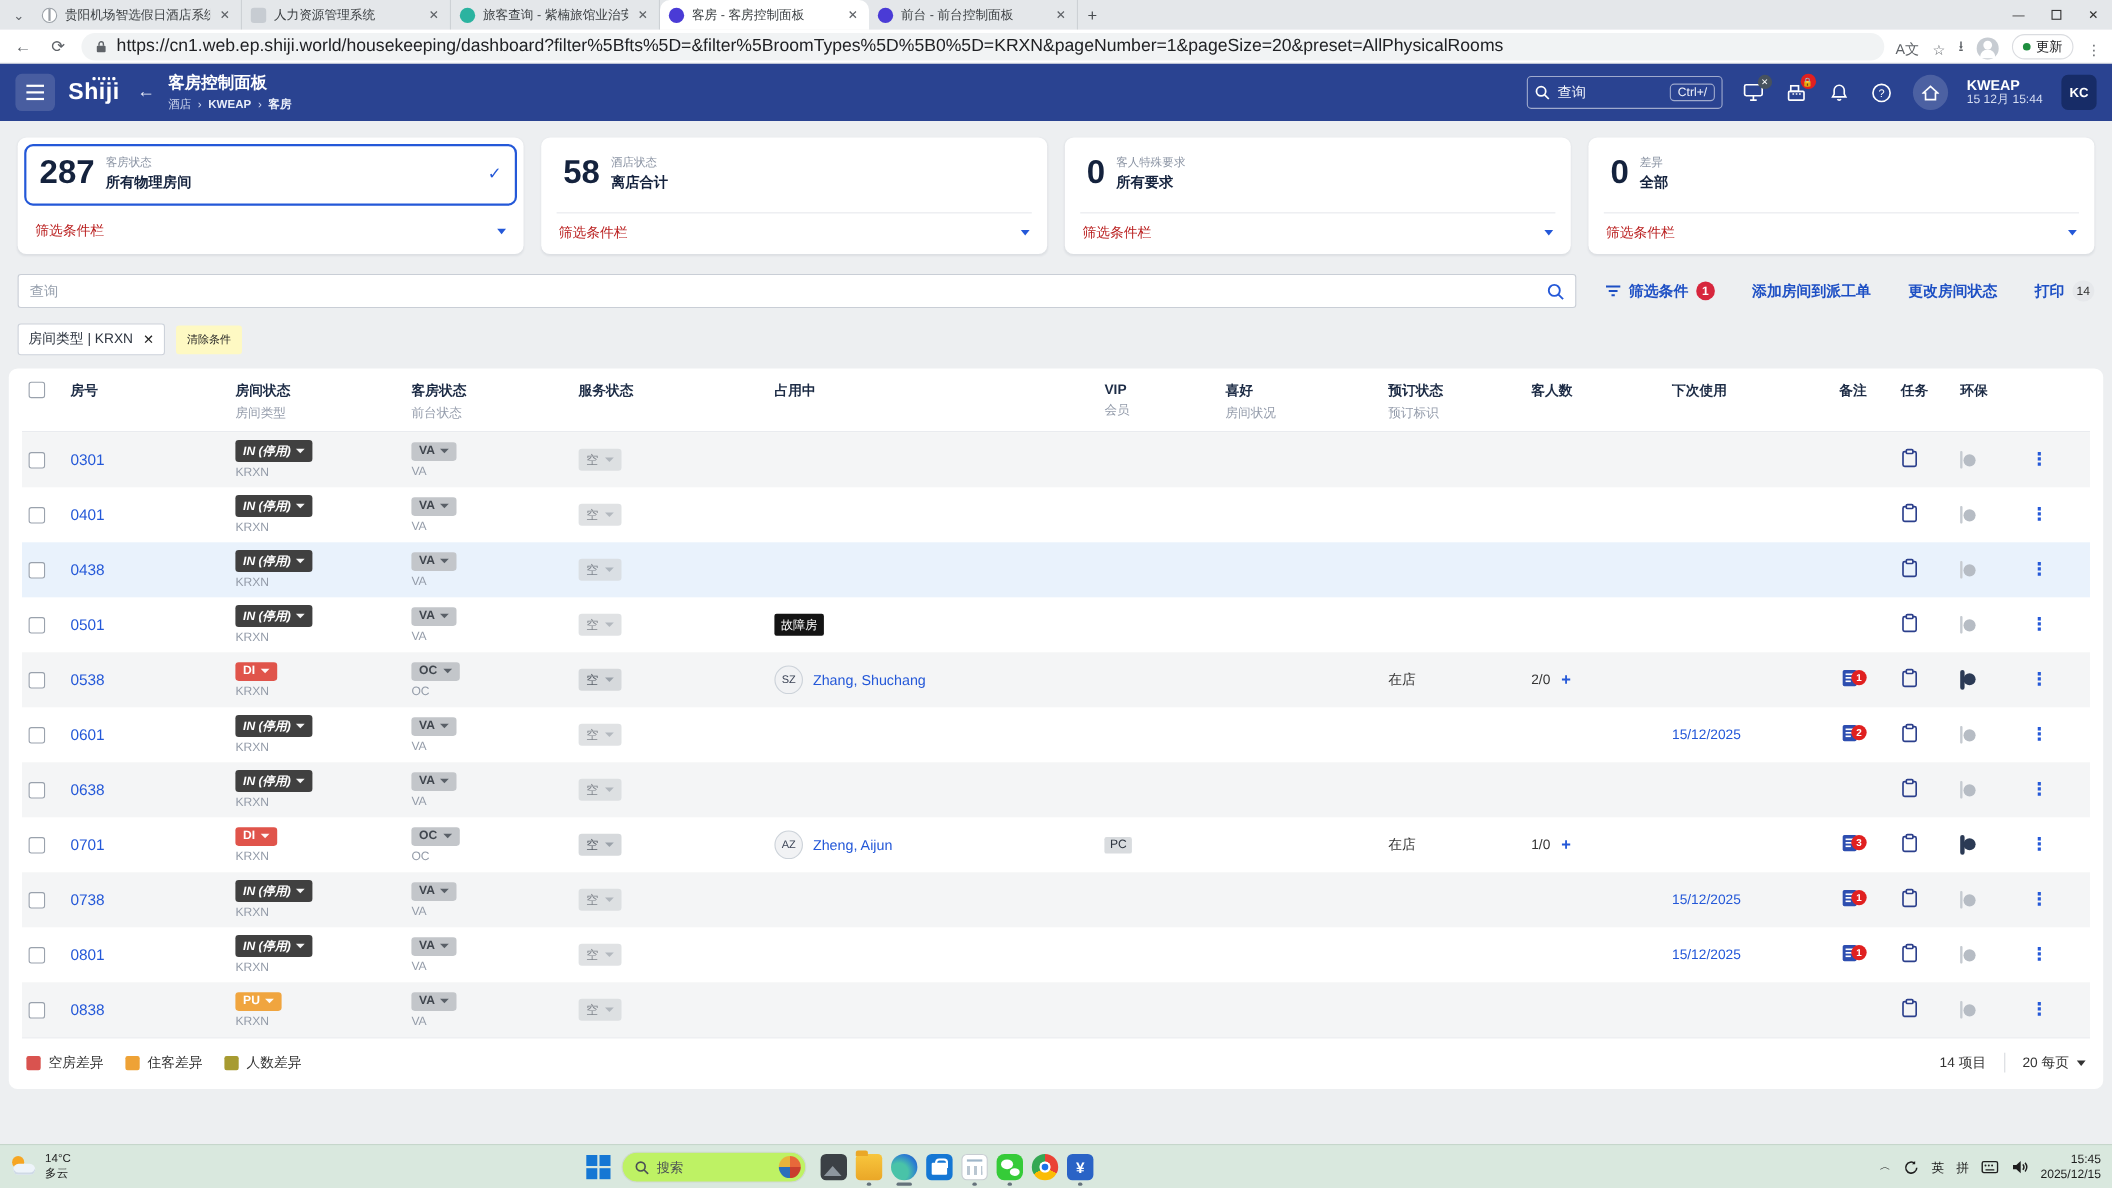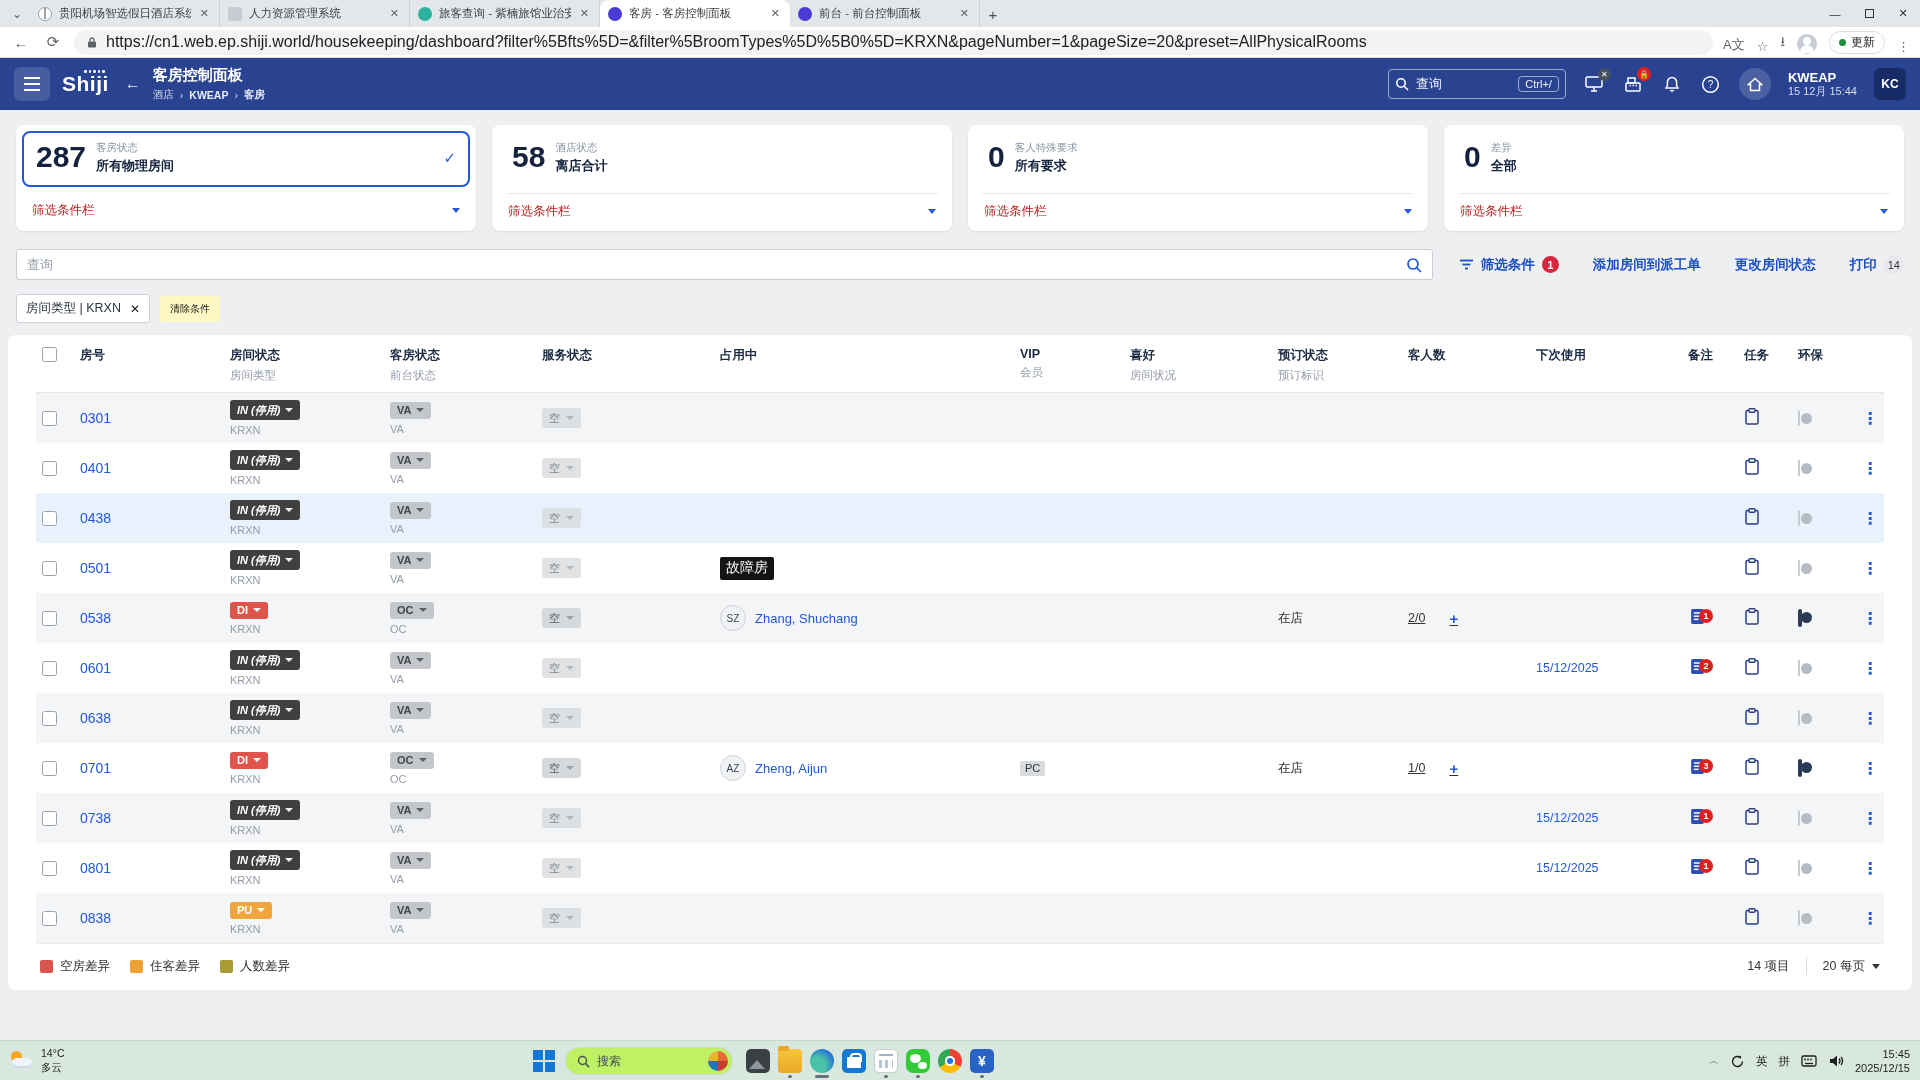--- a/index.html
+++ b/index.html
@@ -83,45 +83,45 @@
   .actions { display:flex; align-items:center; gap:34px; margin-left:26px; font-size:13.5px; color:#1d4fc4; font-weight:bold; white-space:nowrap; }
   .actions .act { display:flex; align-items:center; gap:7px; cursor:pointer; }
   .cbadge-red { width:17px; height:17px; border-radius:50%; background:#d7263d; color:#fff; font-size:11px; font-weight:bold; display:flex; align-items:center; justify-content:center; }
   .cbadge-grey { min-width:19px; height:19px; border-radius:10px; background:#e6e8eb; color:#333; font-size:11px; font-weight:normal; display:flex; align-items:center; justify-content:center; padding:0 4px; }
 
   .chiprow { display:flex; align-items:center; gap:10px; margin:14px 16px 0; }
   .chip { display:flex; align-items:center; gap:9px; background:#fff; border:1px solid #cdd2da; border-radius:3px; padding:5px 9px; font-size:12.5px; color:#2e3540; }
   .chip .x { font-weight:bold; font-size:12px; color:#222; }
   .clearbtn { background:#fef9c3; border-radius:3px; padding:6px 10px; font-size:10px; color:#222; }
 
-  .tablecard { margin:12px 8px 0; background:#fff; border-radius:8px; padding:0 28px; }
+  .tablecard { margin:12px 8px 0; background:#fff; border-radius:8px; padding:0 12px; }
   .tgrid { display:grid; grid-template-columns:44px 150px 160px 152px 178px 300px 110px 148px 130px 128px 152px 56px 54px 64px 42px; align-items:center; }
   .thead { padding:12px 0 9px; border-bottom:1px solid #e4e7eb; align-items:start; }
   .th .m { font-size:12.5px; font-weight:bold; color:#1c2b45; }
   .th .s { font-size:11.5px; color:#949cab; margin-top:4px; }
   .trow { height:50px; font-size:12.5px; color:#333; }
   .trow.odd { background:#f4f5f6; }
   .trow.hl { background:#e9f2fc; }
   .cb { width:15px; height:15px; border:1.5px solid #9aa2ad; border-radius:2.5px; background:#fff; margin-left:6px; }
   .roomno { color:#2458d8; font-size:14px; }
   .sbadge { display:inline-flex; align-items:center; gap:5px; padding:2.5px 7px; border-radius:3px; font-size:11px; font-weight:bold; color:#fff; }
   .sbadge .caret { width:0;height:0;border-left:4px solid transparent;border-right:4px solid transparent;border-top:4.5px solid rgba(255,255,255,.95); }
   .sb-green { background:#404040;font-style:italic; } .sb-red { background:#e0544b; } .sb-orange { background:#f0a53f; }
   .fobadge { display:inline-flex; align-items:center; gap:5px; padding:2.5px 7px; border-radius:3px; font-size:11px; font-weight:bold; color:#40464e; background:#c3c6ca; }
   .fobadge .caret { width:0;height:0;border-left:4px solid transparent;border-right:4px solid transparent;border-top:4.5px solid #5a6068; }
   .subtxt { font-size:11px; color:#949ca9; margin-top:4px; }
   .svc { display:inline-flex; align-items:center; gap:6px; padding:2.5px 7px; border-radius:3px; font-size:11px; background:#d6d9dc; color:#585f68; }
   .svc .caret { width:0;height:0;border-left:4px solid transparent;border-right:4px solid transparent;border-top:4.5px solid #9aa1a9; }
   .svc.dis { opacity:.75; }
-  .oosbadge { display:inline-block; background:#141414; color:#fff; font-size:14px; padding:2.5px 6px; border-radius:2px;font-family:Liberation Serif, serif; }
+  .oosbadge { display:inline-block; background:#141414; color:#fff; font-size:11px; padding:2.5px 6px; border-radius:2px;font-family:Liberation Serif, serif; }
   .occ { display:flex; align-items:center; gap:9px; }
   .gavatar { width:26px; height:26px; border-radius:50%; background:#f1f2f4; border:1px solid #ccd2d9; display:flex; align-items:center; justify-content:center; font-size:10px; color:#3c4456; }
   .gname { color:#2458d8; font-size:13px; }
   .vipbadge { display:inline-block; background:#d9dcdf; color:#2e3540; font-size:11px; padding:1.5px 5px; border-radius:2px; }
-  .guests { display:flex; align-items:center; gap:24px;text-decoration:underline; }
+  .guests { display:flex; align-items:center; gap:10px; }
   .plus { color:#2458d8; font-size:15px; font-weight:bold; }
   .datelink { color:#2458d8; }
   .noteswrap { position:relative; width:20px; height:20px; }
   .notebadge { position:absolute; top:-6px; right:-6px; width:14px; height:14px; border-radius:50%; background:#e02020; color:#fff; font-size:9px; font-weight:bold; display:flex; align-items:center; justify-content:center; }
   .toggle { width:31px; height:17px; border-radius:9px; position:relative; }
   .toggle.off { background:#e3e5e8; border:1px solid #c6cbd1; }
   .toggle.off::after { content:""; position:absolute; left:2px; top:2px; width:11px; height:11px; border-radius:50%; background:#b6bcc4; }
   .toggle.on { background:#fff; border:2px solid #2b3a55; }
   .toggle.on::after { content:""; position:absolute; left:1px; top:1px; width:11px; height:11px; border-radius:50%; background:#2b3a55; }
   .dots3 { color:#2458d8; font-size:16px; font-weight:bold; letter-spacing:0; }

